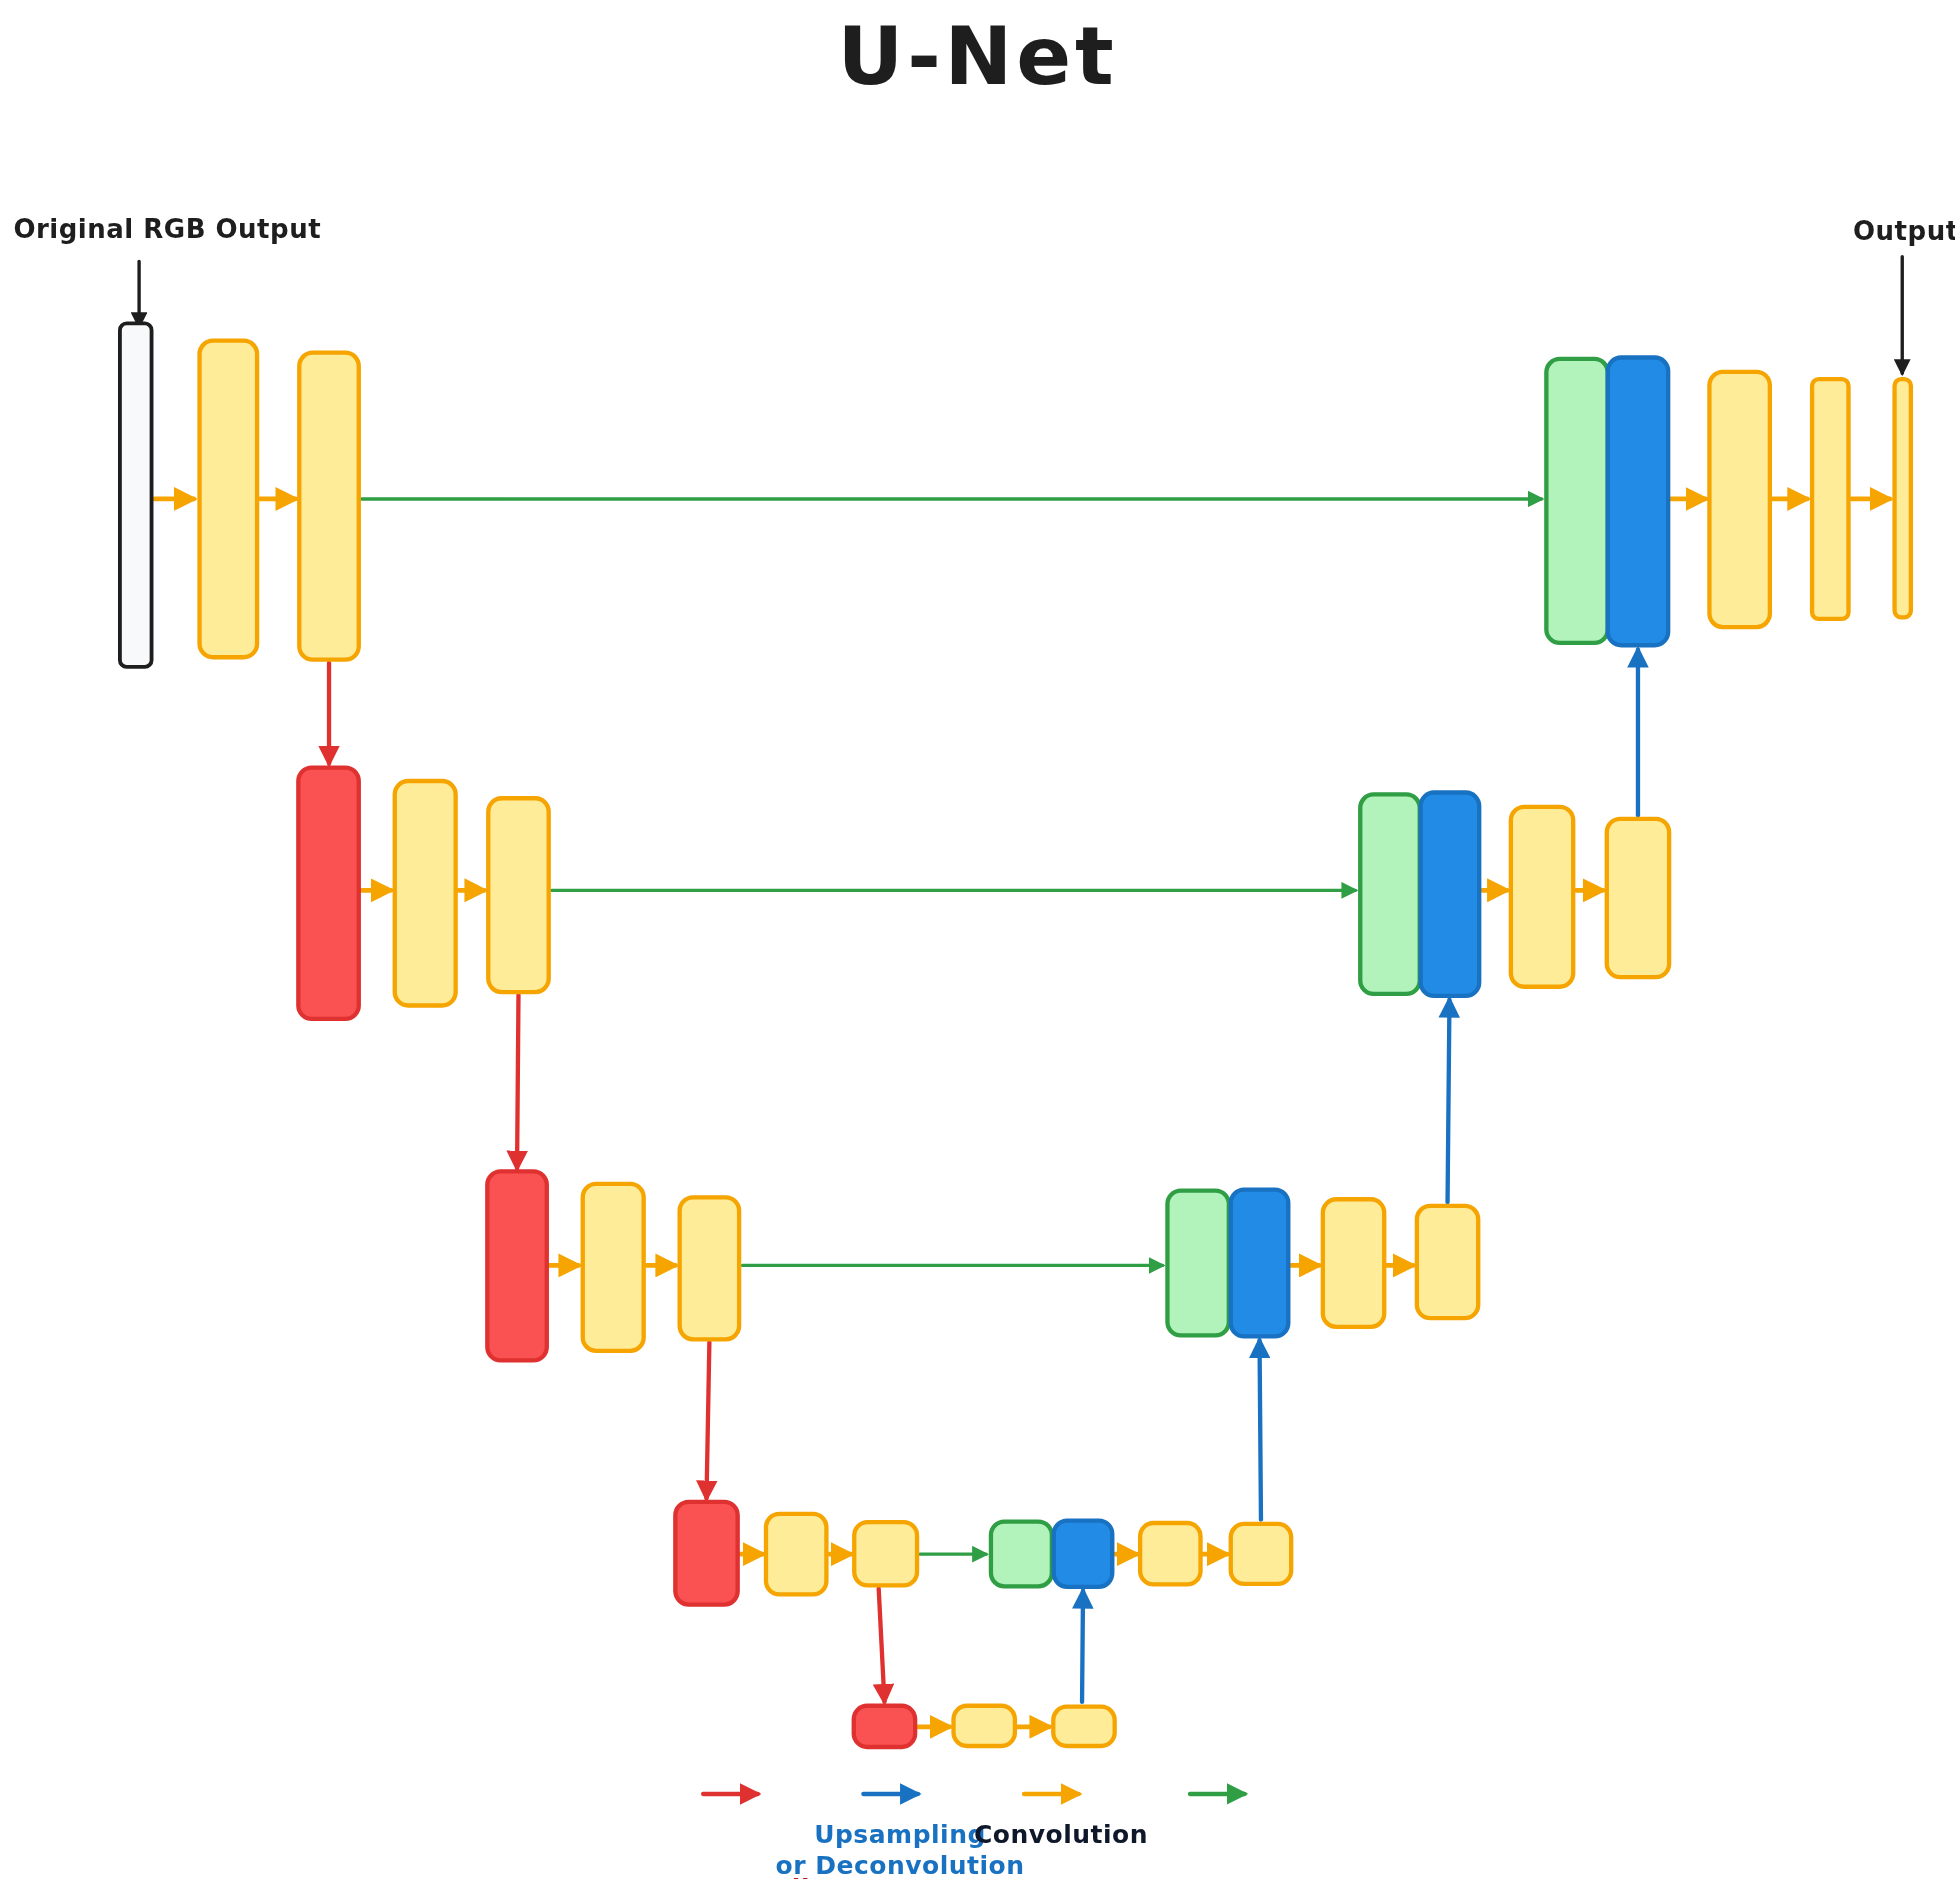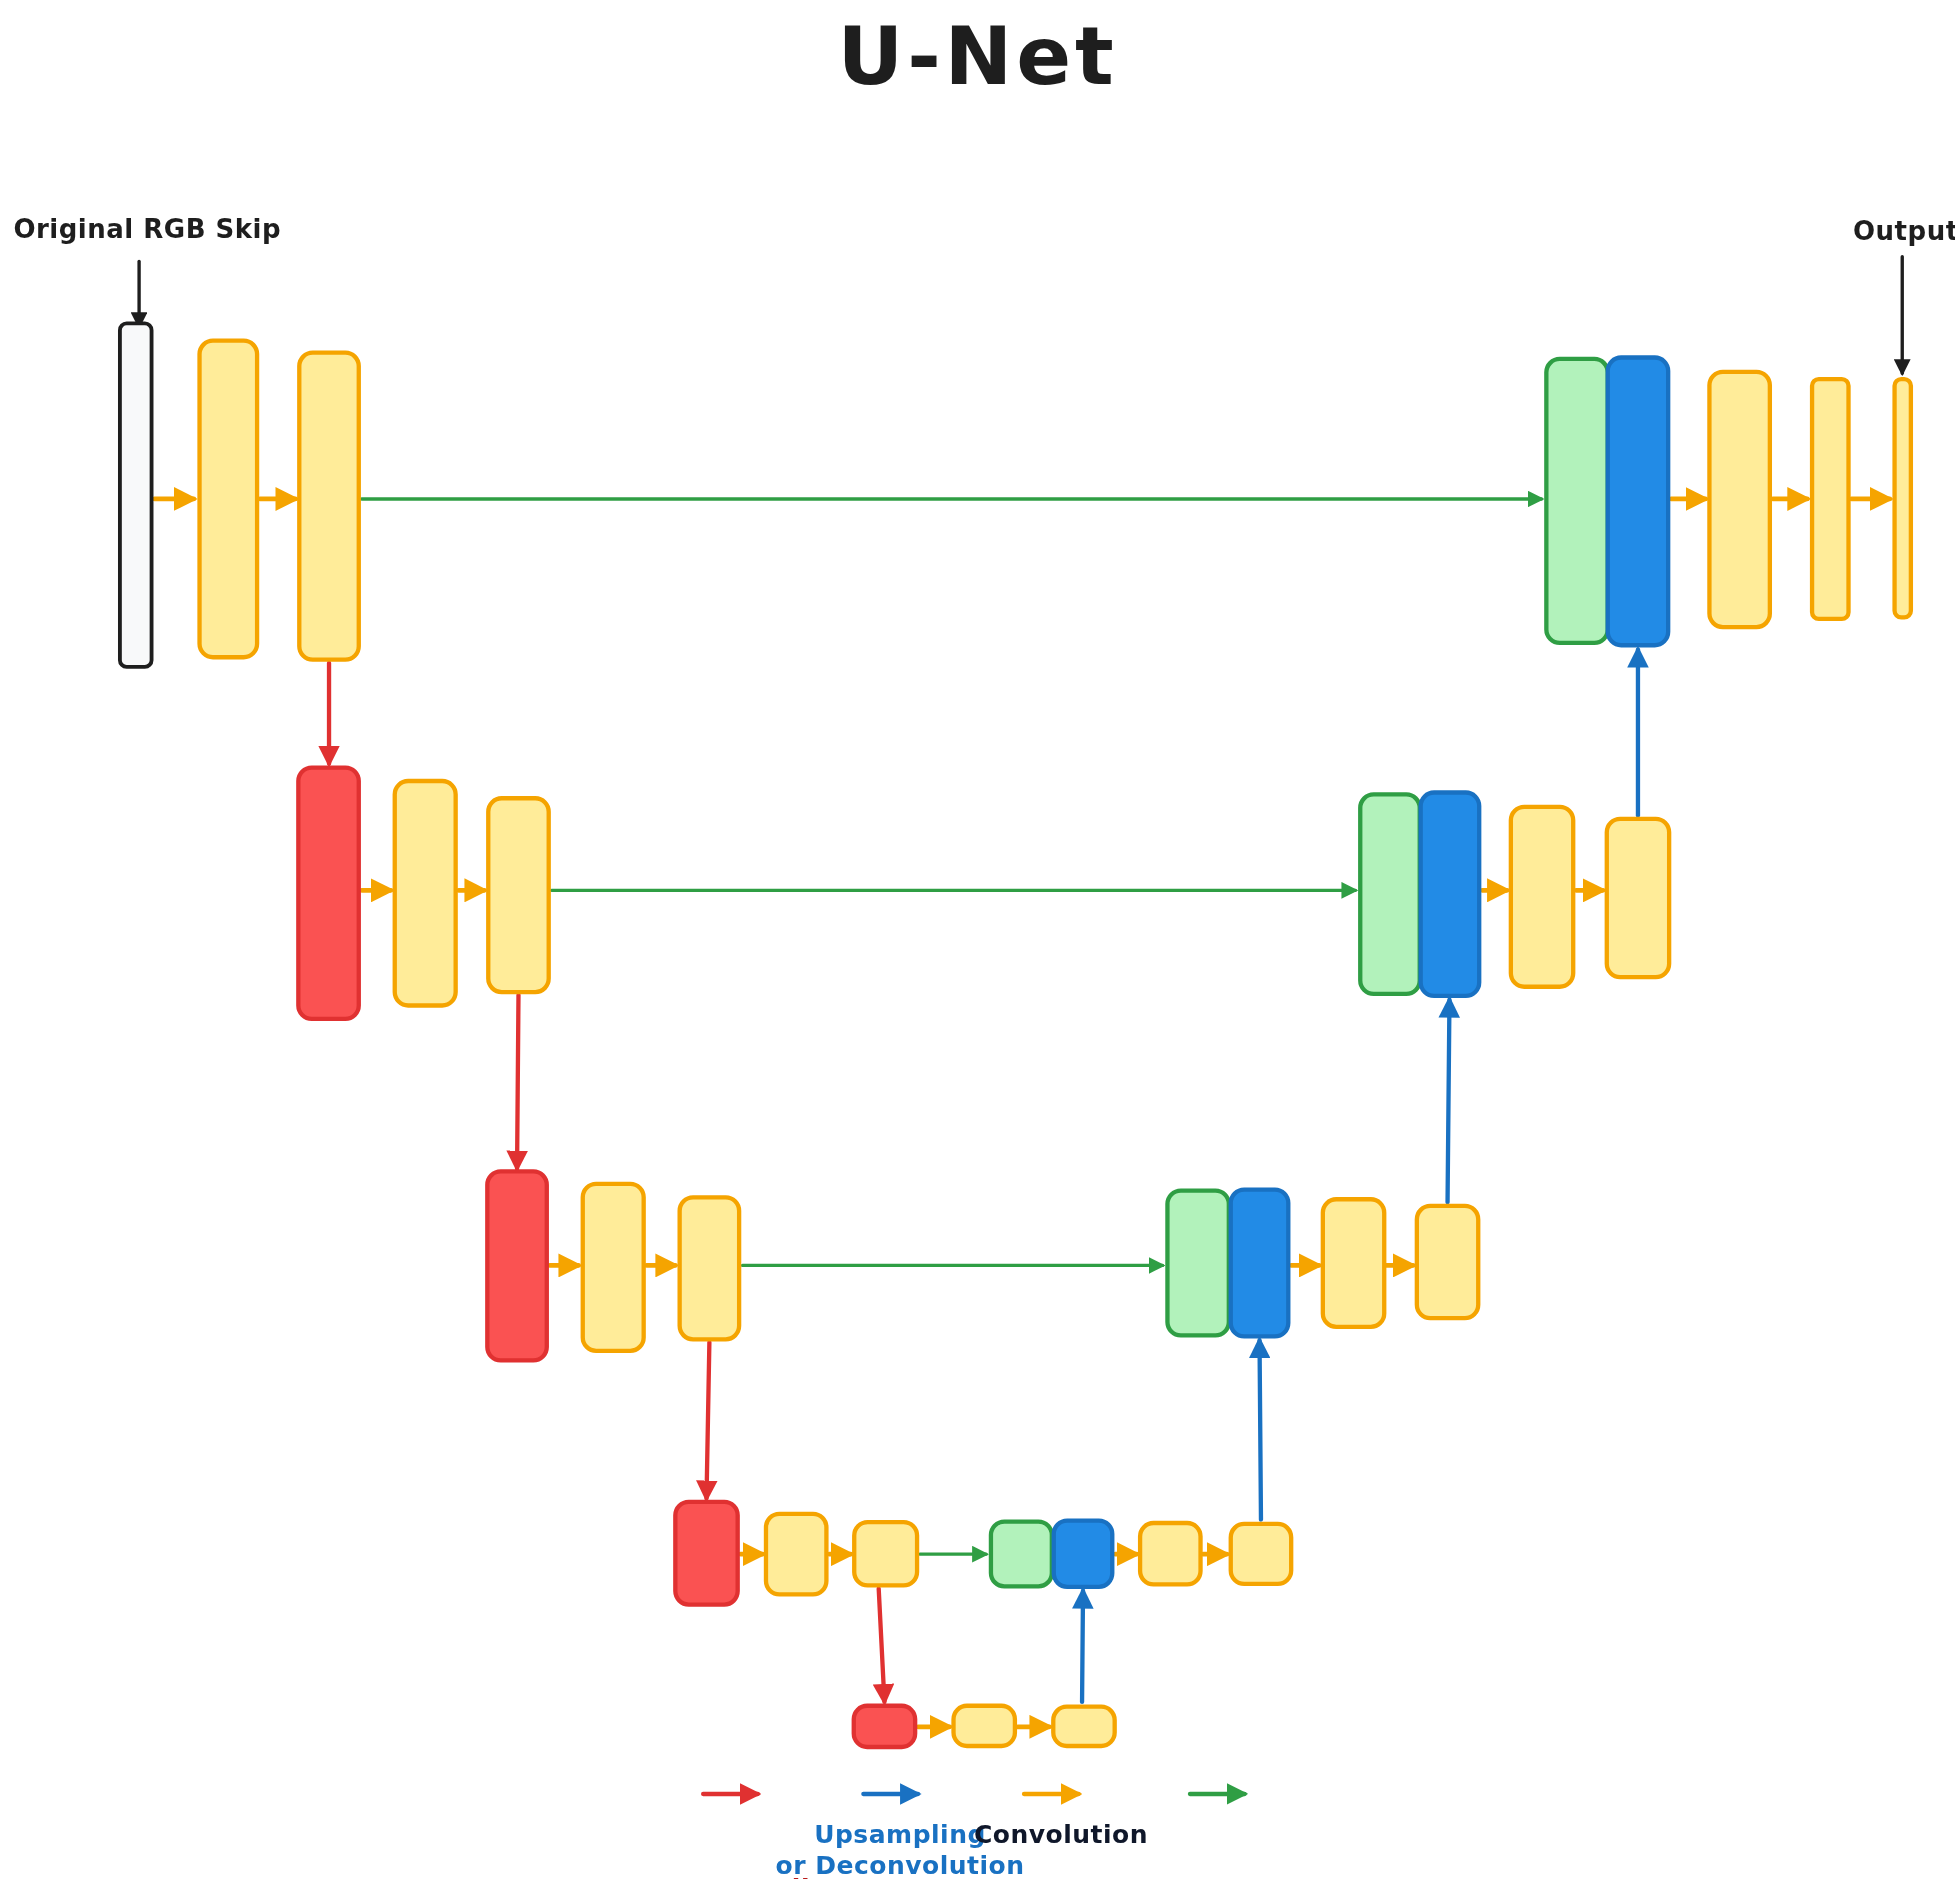--- a/index.html
+++ b/index.html
@@ -100,21 +100,21 @@
       <rect x="2566" y="3177" width="126" height="125" rx="28" ry="28" fill="#FFEC99" stroke="#F5A400" stroke-width="9"></rect>
       <rect x="1780" y="3556" width="128" height="86" rx="28" ry="28" fill="#FA5252" stroke="#E03131" stroke-width="9"></rect>
       <rect x="1988" y="3556" width="128" height="84" rx="28" ry="28" fill="#FFEC99" stroke="#F5A400" stroke-width="9"></rect>
       <rect x="2196" y="3558" width="128" height="82" rx="28" ry="28" fill="#FFEC99" stroke="#F5A400" stroke-width="9"></rect>
       <line x1="1466" y1="3740" x2="1580" y2="3740" stroke="#E03131" stroke-width="9" stroke-linecap="round" marker-end="url(#m-down)"></line>
       <line x1="1800" y1="3740" x2="1914" y2="3740" stroke="#1971C2" stroke-width="9" stroke-linecap="round" marker-end="url(#m-up)"></line>
       <line x1="2135" y1="3740" x2="2249" y2="3740" stroke="#F5A400" stroke-width="9" stroke-linecap="round" marker-end="url(#m-conv)"></line>
       <line x1="2481" y1="3740" x2="2595" y2="3740" stroke="#2F9E44" stroke-width="9" stroke-linecap="round" marker-end="url(#m-skip)"></line>
     </svg>
   <div class="title">U-Net</div>
-  <div class="io-label" id="input-label">Original RGB Skip</div>
+  <div class="io-label" id="input-label">Original RGB Output</div>
   <div class="io-label" id="output-label">Output</div>
   <div id="legend">
       <div class="legend-label" style="left: 740px; top: 1873px; color: #b91c1c;">Downsampling</div>
       <div class="legend-label" style="left: 900px; top: 1819px; color: rgb(25, 113, 194);">Upsampling<div>or Deconvolution</div></div>
       <div class="legend-label" style="left: 1061px; top: 1819px; color: #0f172a;">Convolution</div>
       <div class="legend-label" style="left: 1227px; top: 1881px; color: rgb(47, 158, 68);">Skip connection</div>
     </div>
 </div>
 
 

